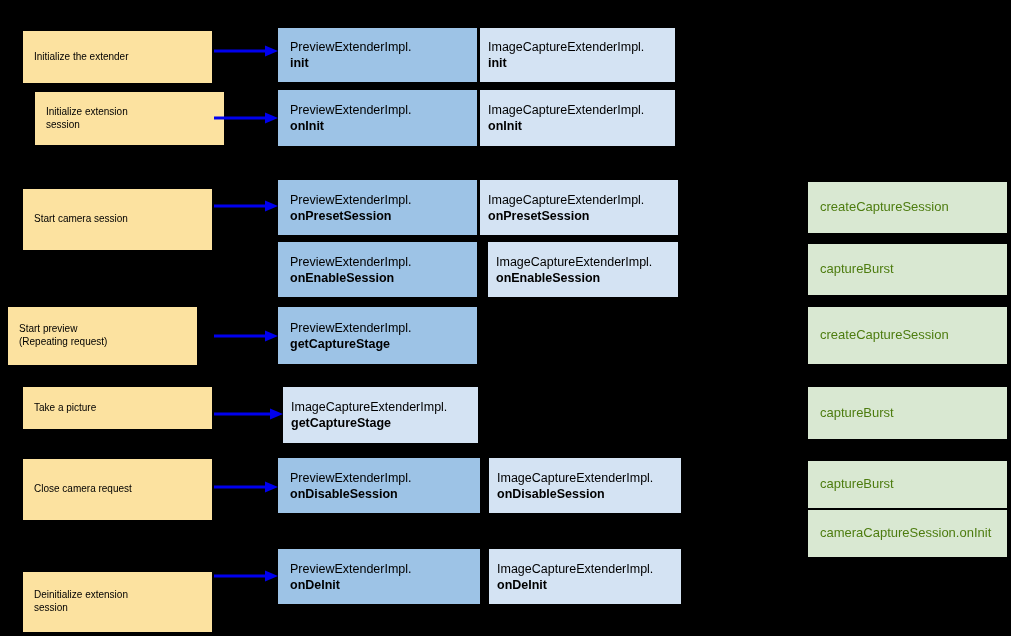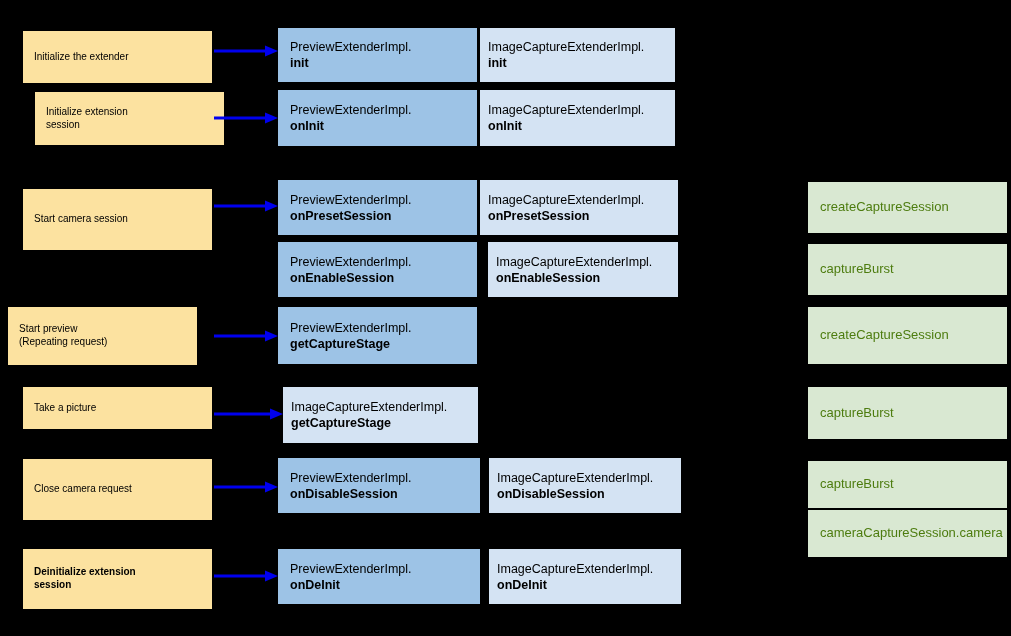--- a/index.html
+++ b/index.html
@@ -92,21 +92,21 @@
       <div class="box box-stage" style="left: 8px; top: 307px; width: 189px; height: 58px;">
         <span class="stage-line">Start preview
 (Repeating request)</span>
       </div>
       <div class="box box-stage" style="left: 23px; top: 387px; width: 189px; height: 42px;">
         <span class="stage-line">Take a picture</span>
       </div>
       <div class="box box-stage" style="left: 23px; top: 459px; width: 189px; height: 61px;">
         <span class="stage-line">Close camera request</span>
       </div>
-      <div class="box box-stage" style="left: 23px; top: 549px; width: 189px; height: 60px; font-weight: bold;">
+      <div class="box box-stage" style="left: 23px; top: 572px; width: 189px; height: 60px;">
         <span class="stage-line">Deinitialize extension
 session</span>
       </div>
     </div>
   <div id="layer-preview">
       <div class="box box-preview" style="left: 278px; top: 28px; width: 199px; height: 54px;">
         <span class="cls">PreviewExtenderImpl.</span>
         <span class="mth">init</span>
       </div>
       <div class="box box-preview" style="left: 278px; top: 90px; width: 199px; height: 56px;">
@@ -174,21 +174,21 @@
       <div class="box box-camera2" style="left: 808px; top: 307px; width: 199px; height: 57px;">
         <span>createCaptureSession</span>
       </div>
       <div class="box box-camera2" style="left: 808px; top: 387px; width: 199px; height: 52px;">
         <span>captureBurst</span>
       </div>
       <div class="box box-camera2" style="left: 808px; top: 461px; width: 199px; height: 47px;">
         <span>captureBurst</span>
       </div>
       <div class="box box-camera2" style="left: 808px; top: 510px; width: 199px; height: 47px;">
-        <span>cameraCaptureSession.camera</span>
+        <span>cameraCaptureSession.onInit</span>
       </div>
     </div>
   <div id="layer-arrows">
       <div class="arrow" style="left: 214px; top: 45px; width: 64px;">
         <svg width="64" height="12" viewBox="0 0 64 12">
           <line x1="0" y1="6" x2="53" y2="6" stroke="#0000ee" stroke-width="3.2"></line>
           <polygon points="51,0.5 64,6 51,11.5" fill="#0000ee"></polygon>
         </svg>
       </div>
       <div class="arrow" style="left: 214px; top: 112px; width: 64px;">

